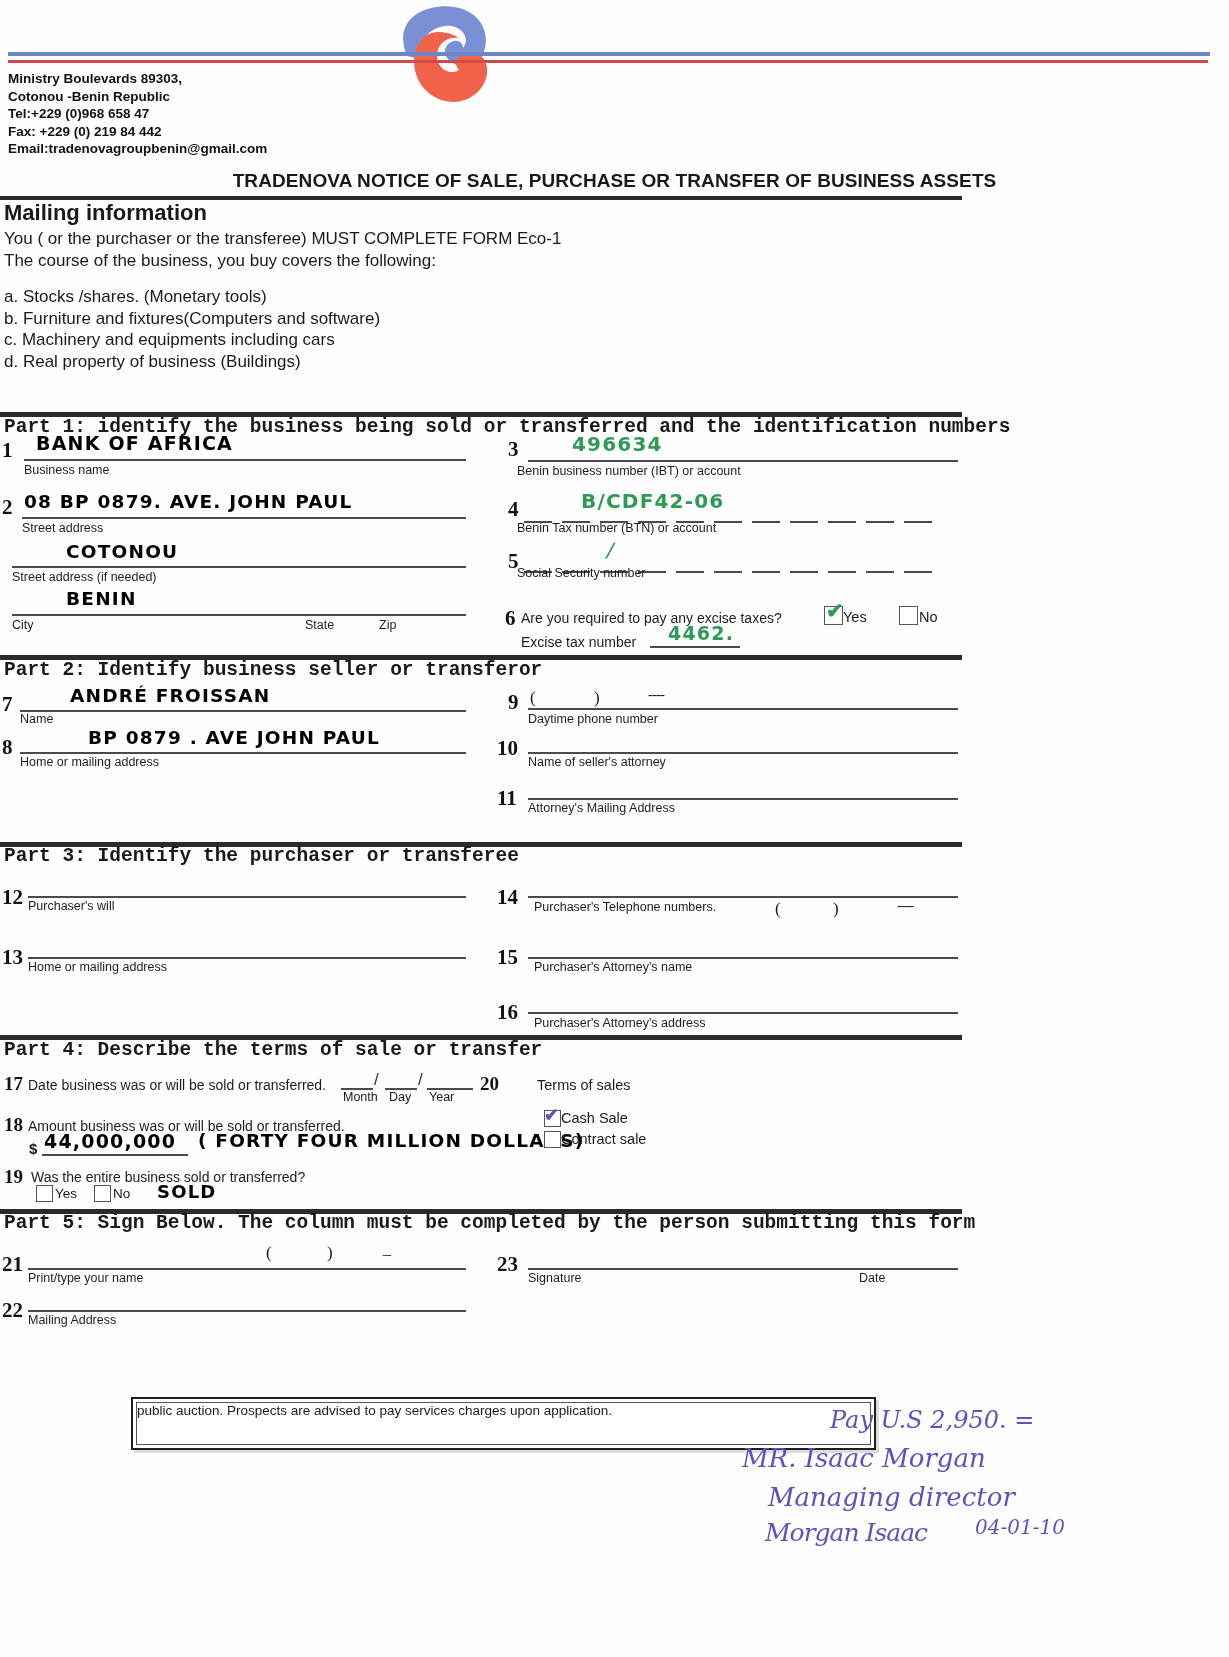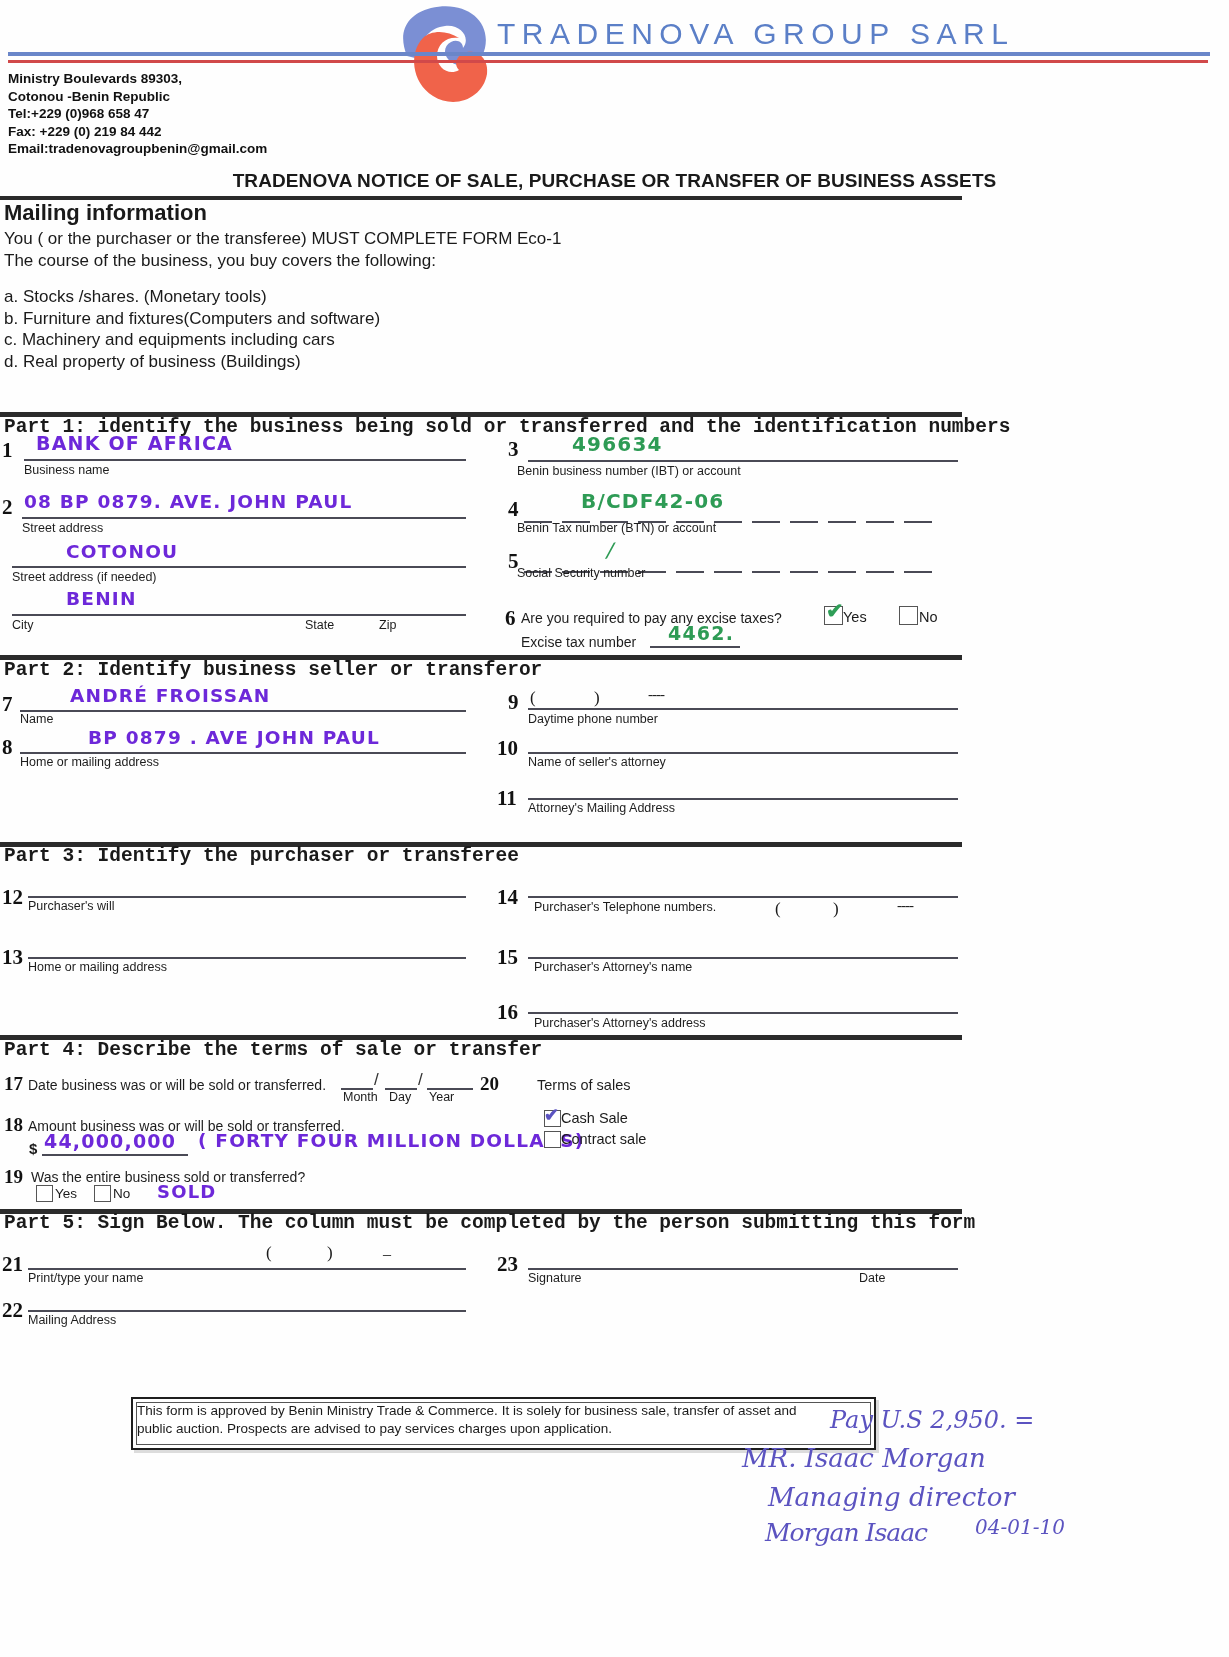--- a/index.html
+++ b/index.html
@@ -46,21 +46,21 @@
 
   
   .num{position:absolute;font-family:"Liberation Serif",serif;font-size:21px;font-weight:bold;color:#111;}
   .fline{position:absolute;height:1.5px;background:#4a4a55;}
   .flabel{position:absolute;font-size:12.5px;color:#1d1d1d;}
   .dashline{position:absolute;height:14px;overflow:hidden;}
   .dashline i{display:inline-block;width:28px;height:1.5px;background:#4a4a55;margin-right:10px;vertical-align:middle;}
 
   
   .hw{position:absolute;font-family:"DejaVu Sans",sans-serif;font-weight:bold;
-      color:#6d28d9;letter-spacing:1.2px;white-space:nowrap;}
+      color:#000000;letter-spacing:1.2px;white-space:nowrap;}
   .hw-g{color:#2e9b55;}
   .hw-cursive{position:absolute;font-family:"DejaVu Serif",serif;font-style:italic;
       color:#5b53c0;white-space:nowrap;font-weight:500;}
 
   
   .cbox{position:absolute;width:17px;height:17px;border:1.6px solid #555;background:#fff;}
   .cmark{position:absolute;font-size:21px;line-height:17px;font-weight:bold;}
   .cmark.g{color:#2f9e57;}
   .cmark.b{color:#5b53c0;}
   .clabel{position:absolute;font-size:14.5px;}
@@ -79,21 +79,20 @@
 
 <div class="page">
 
   <div class="hdr">
     <div class="logo-wrap">
       <svg width="105" height="112" viewBox="0 0 105 112">
         <path d="M38 4 C72 -4, 98 16, 92 44 C88 62, 70 66, 58 58 C50 52, 50 42, 58 38 C64 35, 70 38, 70 44 C78 34, 68 20, 52 22 C34 24, 24 40, 30 56 L14 52 C4 28, 14 10, 38 4 Z" fill="#7b8fd4"></path>
         <path d="M30 34 C16 48, 18 78, 40 92 C62 106, 90 94, 94 70 C96 56, 86 46, 74 48 C64 50, 60 60, 66 66 C56 72, 44 64, 44 52 C44 40, 54 32, 66 34 C54 26, 38 26, 30 34 Z" fill="#f0634a"></path>
       </svg>
     </div>
-    <div class="brand">TRADENOVA GROUP SARL</div>
     <div class="rule-blue"></div>
     <div class="rule-red"></div>
     <div class="rule-blue2"></div>
     <div class="addr">
       <div>Ministry Boulevards 89303,</div>
       <div>Cotonou -Benin  Republic</div>
       <div>Tel:+229 (0)968 658 47</div>
       <div>Fax: +229 (0) 219 84 442</div>
       <div>Email:tradenovagroupbenin@gmail.com</div>
     </div>
@@ -274,21 +273,20 @@
 
   <span class="num" style="left:497px;top:1252px">23</span>
   <div class="fline" style="left:528px;top:1268px;width:430px"></div>
   <span class="flabel" style="left:528px;top:1271px">Signature</span>
   <span class="flabel" style="left:859px;top:1271px">Date</span>
 
   <div class="appbox">
       <div class="inner"></div>
     </div>
   <div class="apptext">
-    <div>This  form is approved by Benin Ministry Trade &amp; Commerce. It is solely for business sale, transfer of asset and</div>
     <div>public auction. Prospects are advised to pay services charges upon application.</div>
   </div>
 
   <span class="hw-cursive" style="left:830px;top:1406px;font-size:24px">Pay  U.S 2,950. =</span>
   <span class="hw-cursive" style="left:742px;top:1443px;font-size:26px">MR. Isaac Morgan</span>
   <span class="hw-cursive" style="left:768px;top:1482px;font-size:26px">Managing director</span>
   <span class="hw-cursive" style="left:765px;top:1518px;font-size:25px;letter-spacing:-1px">Morgan Isaac</span>
   <span class="hw-cursive" style="left:975px;top:1515px;font-size:20px">04-01-10</span>
 
 </div>

